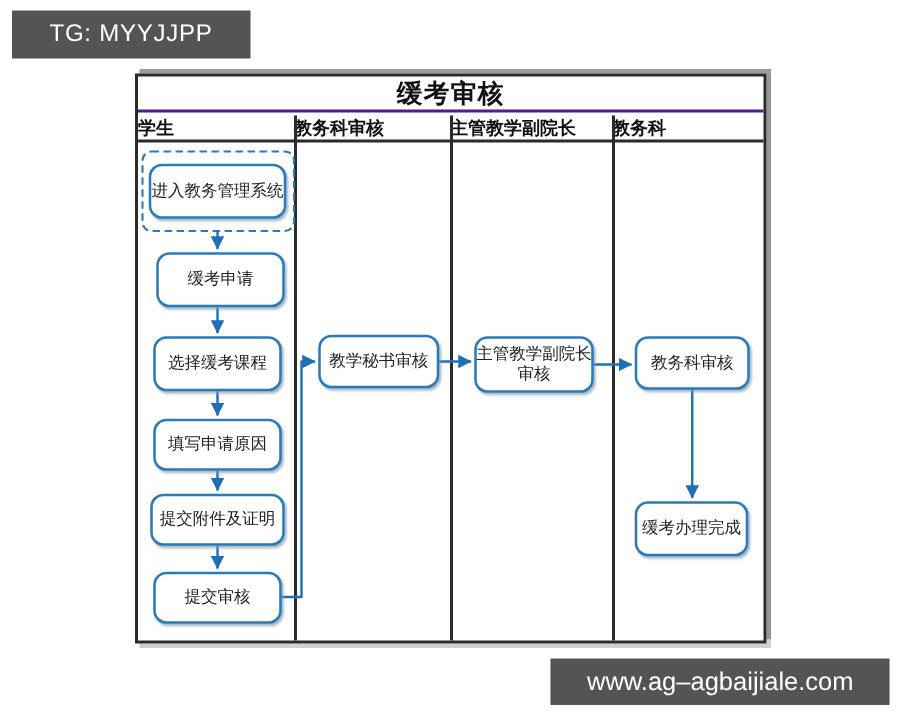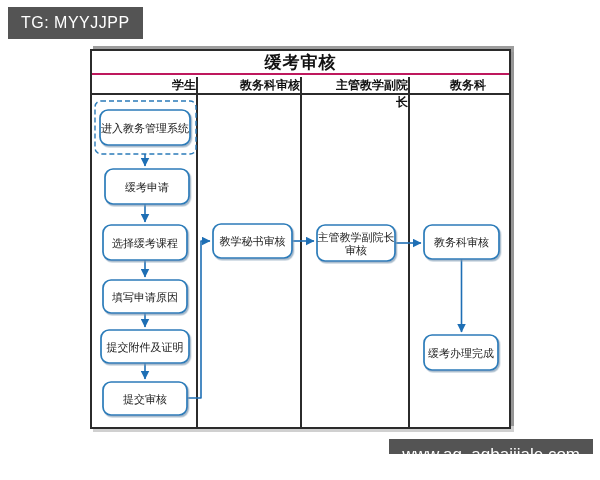--- a/index.html
+++ b/index.html
@@ -1,33 +1,33 @@
 <!DOCTYPE html>
 <html><head>
 <meta charset="utf-8">
 <style>
   * { margin:0; padding:0; box-sizing:border-box; }
   html,body { width:600px; height:480px; background:#ffffff; overflow:hidden;
               font-family:"Liberation Sans","DejaVu Sans",sans-serif; }
   .stage { position:relative; width:600px; height:480px; background:#ffffff; }
 
   .badge { position:absolute; background:#545454; color:#ffffff; white-space:nowrap; }
-  .badge-top { left:8px; top:7px; height:32px; line-height:32px; padding:0 13px; font-size:16px; letter-spacing:0.5px; }
-  .badge-bottom { right:7px; top:439px; height:15px; line-height:31px; padding:0 13px; font-size:17px; }
+  .badge-top { left:8px; top:7px; height:32px; line-height:32px; padding:0 25px; font-size:16px; letter-spacing:0.5px; }
+  .badge-bottom { right:7px; top:439px; height:31px; line-height:31px; padding:0 24px; font-size:17px; }
 
   .fc-table { position:absolute; left:90px; top:49px; width:421px; height:380px;
               background:#ffffff; border:2px solid #2b2b2b;
               box-shadow:3px -3px 0 rgba(140,140,140,0.85), 3px 3px 0 rgba(150,150,150,0.45); }
   .fc-title { position:absolute; top:0; left:0; right:0; height:24px; line-height:24px;
-              border-bottom:2px solid #be185d; text-align:center;
+              border-bottom:2px solid #4c1d95; text-align:center;
               font-size:17px; font-weight:bold; color:#111; letter-spacing:1px; }
   .fc-headers { position:absolute; top:26px; left:0; right:0; height:18px;
                 border-bottom:2px solid #2b2b2b; }
-  .fc-header-cell { position:absolute; top:0; height:18px; line-height:17px; text-align:right;
-                    font-size:12px; font-weight:bold; color:#111;padding-left:32px; }
+  .fc-header-cell { position:absolute; top:0; height:18px; line-height:17px; text-align:left;
+                    font-size:12px; font-weight:bold; color:#111; }
   .fc-divider { position:absolute; top:26px; bottom:0; width:2px; background:#2b2b2b; }
   .fc-canvas { position:absolute; left:0; top:46px; width:417px; height:330px; }
 </style>
 </head>
 <body>
 
 <div class="stage">
 
   <div class="badge badge-top">
     <span>TG: MYYJJPP</span>

